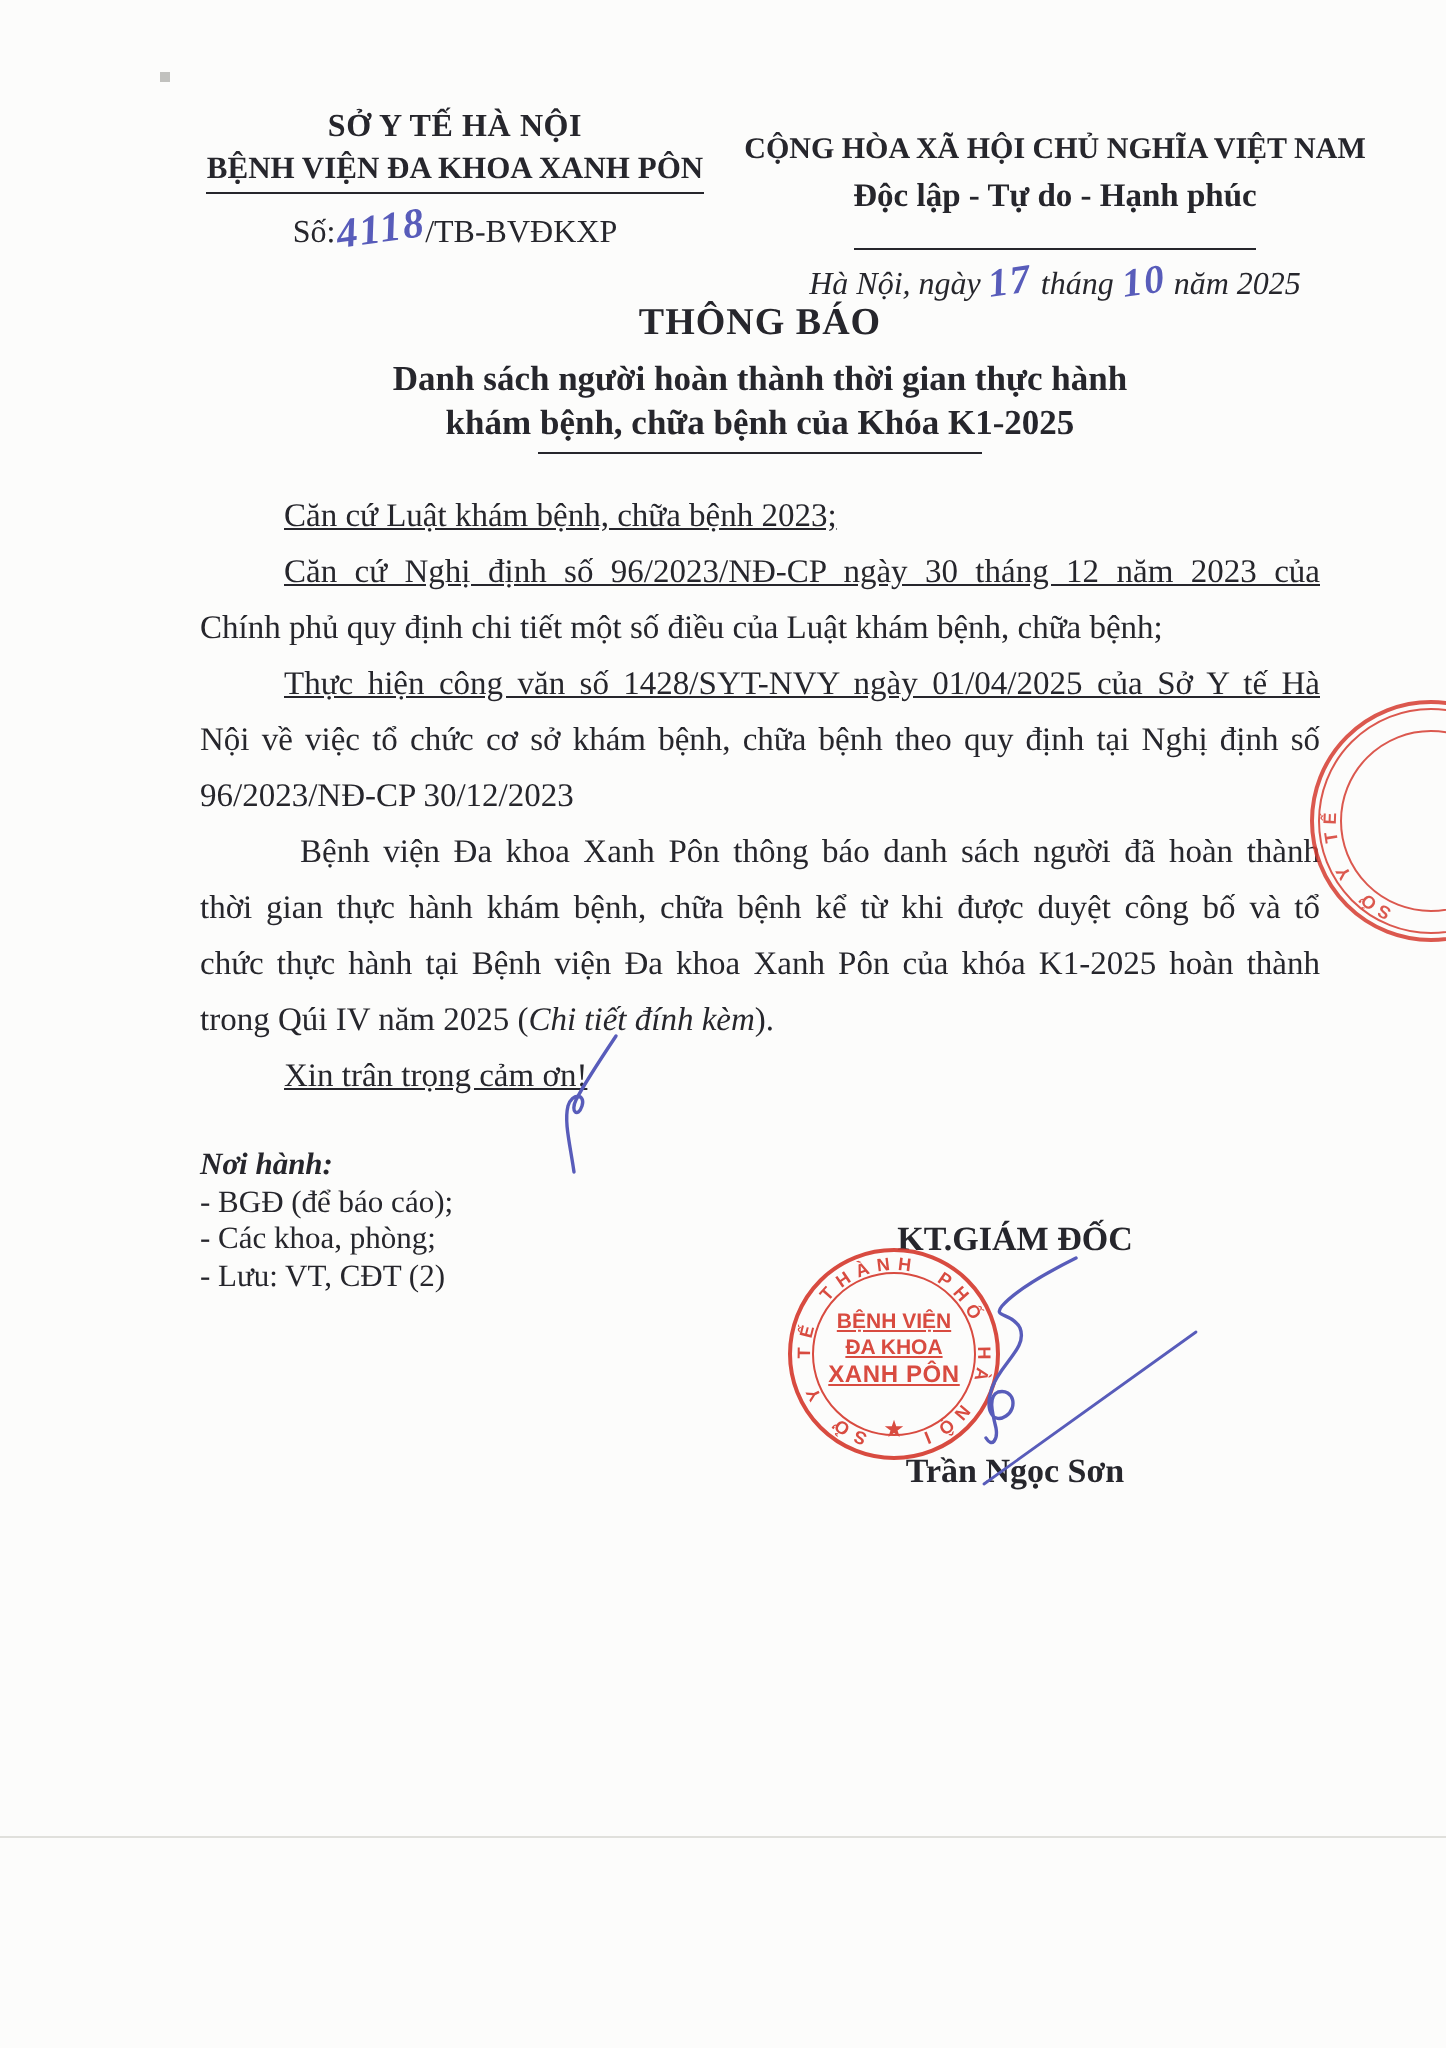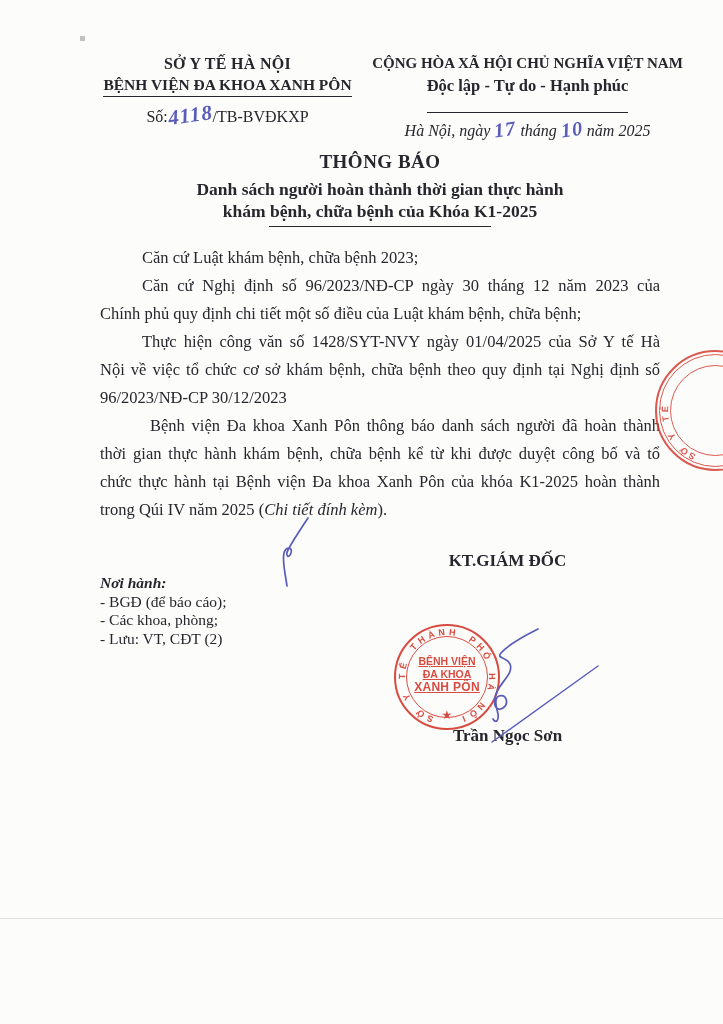--- a/index.html
+++ b/index.html
@@ -9,44 +9,44 @@
     font-family:"Liberation Serif","DejaVu Serif",serif;
     color:var(--ink,#26262c);
   }
   
   .h-left{position:absolute; left:85px; top:55px; width:285px; text-align:center;}
   .h-org1{font-size:16px; font-weight:bold; letter-spacing:.3px;}
   .h-org2{display:inline-block; font-size:15.5px; font-weight:bold; margin-top:3px;
           border-bottom:1.5px solid var(--ink,#26262c); padding-bottom:2px;}
   .h-so{margin-top:11px; font-size:16px;}
   .h-right{position:absolute; left:355px; top:55px; width:345px; text-align:center;}
-  .h-nat1{font-size:15px; font-weight:bold;}
+  .h-nat1{font-size:15px; font-weight:bold;margin-top:12px;}
   .h-nat2{display:inline-block; font-size:16.5px; font-weight:bold; margin-top:4px;
           border-bottom:1.5px solid var(--ink,#26262c); padding-bottom:16px;}
   .h-date{margin-top:9px; font-size:16px; font-style:italic;}
   .hand{font-style:italic; color:var(--blue,#5a5fc0); font-size:21px; line-height:0;
         display:inline-block; transform:rotate(-8deg); letter-spacing:1px; font-weight:bold;}
   .hand.small{font-size:20px;}
   
   .title-wrap{position:absolute; left:100px; top:151px; width:560px; text-align:center;}
   .t-main{font-size:19px; font-weight:bold; letter-spacing:.5px;}
   .t-sub{font-size:17.5px; font-weight:bold; line-height:22px; margin-top:5px;}
   .t-sub2{font-size:17.5px; font-weight:bold; line-height:22px;}
   .t-underline{width:222px; border-top:1.6px solid var(--ink,#26262c); margin:4px auto 0;}
   
   .body-text{position:absolute; left:100px; top:244px; width:560px; font-size:16.5px;}
   .bline{height:28px; line-height:28px; overflow:hidden;}
-  .indent{padding-left:42px;}
+  .indent{padding-left:42px;text-decoration:underline;}
   .indent2{padding-left:50px;}
   .stretch{text-align:justify; text-align-last:justify;}
   .em{font-style:italic;}
   
   .recipients{position:absolute; left:100px; top:574px; font-size:15.5px; line-height:18.5px;}
   .rec-head{font-weight:bold; font-style:italic;}
-  .sig-block{position:absolute; left:425px; top:549px; width:165px; text-align:center;
+  .sig-block{position:absolute; left:425px; top:608px; width:165px; text-align:center;
              font-weight:bold; font-size:17px; line-height:23px;}
   .sig-name{position:absolute; left:425px; top:726px; width:165px; text-align:center;
             font-weight:bold; font-size:17px;}
   
   .stamp{position:absolute; left:394px; top:624px; width:106px; height:106px; opacity:.92; z-index:3;}
   .stamp .ring-outer{position:absolute; inset:0; border:2.5px solid var(--red,#d63c31); border-radius:50%;}
   .stamp .ring-inner{position:absolute; inset:12px; border:1.5px solid var(--red,#d63c31); border-radius:50%;}
   .ring-ch{position:absolute; left:50%; top:50%; color:var(--red,#d63c31);
            font-size:9px; font-weight:bold; font-family:"Liberation Sans",sans-serif;}
   .stamp-center{position:absolute; left:0; right:0; top:31px; text-align:center;
@@ -103,20 +103,21 @@
     <div class="bline indent">Căn cứ Luật khám bệnh, chữa bệnh 2023;</div>
     <div class="bline indent stretch">Căn cứ Nghị định số 96/2023/NĐ-CP ngày 30 tháng 12 năm 2023 của</div>
     <div class="bline">Chính phủ quy định chi tiết một số điều của Luật khám bệnh, chữa bệnh;</div>
     <div class="bline indent stretch">Thực hiện công văn số 1428/SYT-NVY  ngày 01/04/2025 của Sở Y tế Hà</div>
     <div class="bline stretch">Nội về việc tổ chức cơ sở khám bệnh, chữa bệnh theo quy định tại Nghị định số</div>
     <div class="bline">96/2023/NĐ-CP 30/12/2023</div>
     <div class="bline indent2 stretch">Bệnh viện Đa khoa Xanh Pôn thông báo danh sách người đã hoàn thành</div>
     <div class="bline stretch">thời gian thực hành khám bệnh, chữa bệnh kể từ khi được duyệt công bố và tổ</div>
     <div class="bline stretch">chức thực hành tại Bệnh viện Đa khoa Xanh Pôn của khóa K1-2025 hoàn thành</div>
     <div class="bline"><span>trong Qúi IV năm 2025 (</span><span class="em">Chi tiết đính kèm</span><span>).</span></div>
+    <div class="bline indent">Xin trân trọng cảm ơn!</div>
   </div>
 
   <div class="recipients">
     <div class="rec-head">Nơi hành:</div>
     <div>- BGĐ (để báo cáo);</div>
     <div>- Các khoa, phòng;</div>
     <div>- Lưu: VT, CĐT (2)</div>
   </div>
 
   <div class="sig-block">

